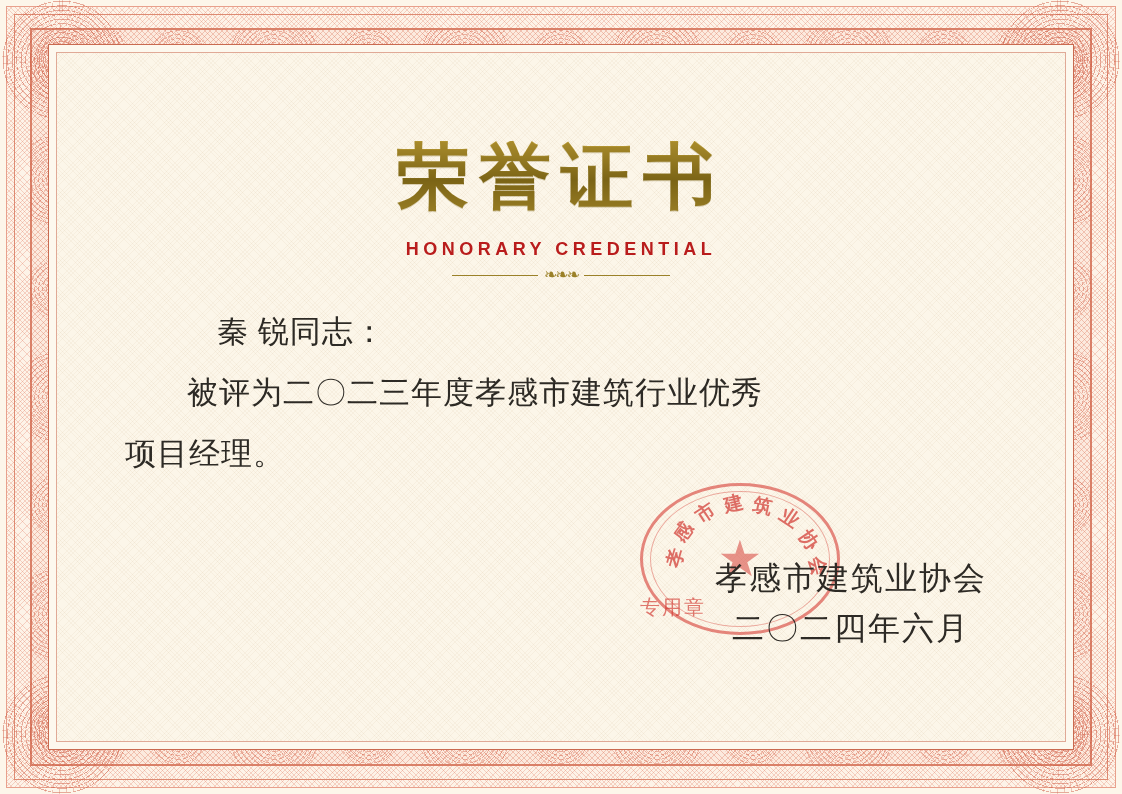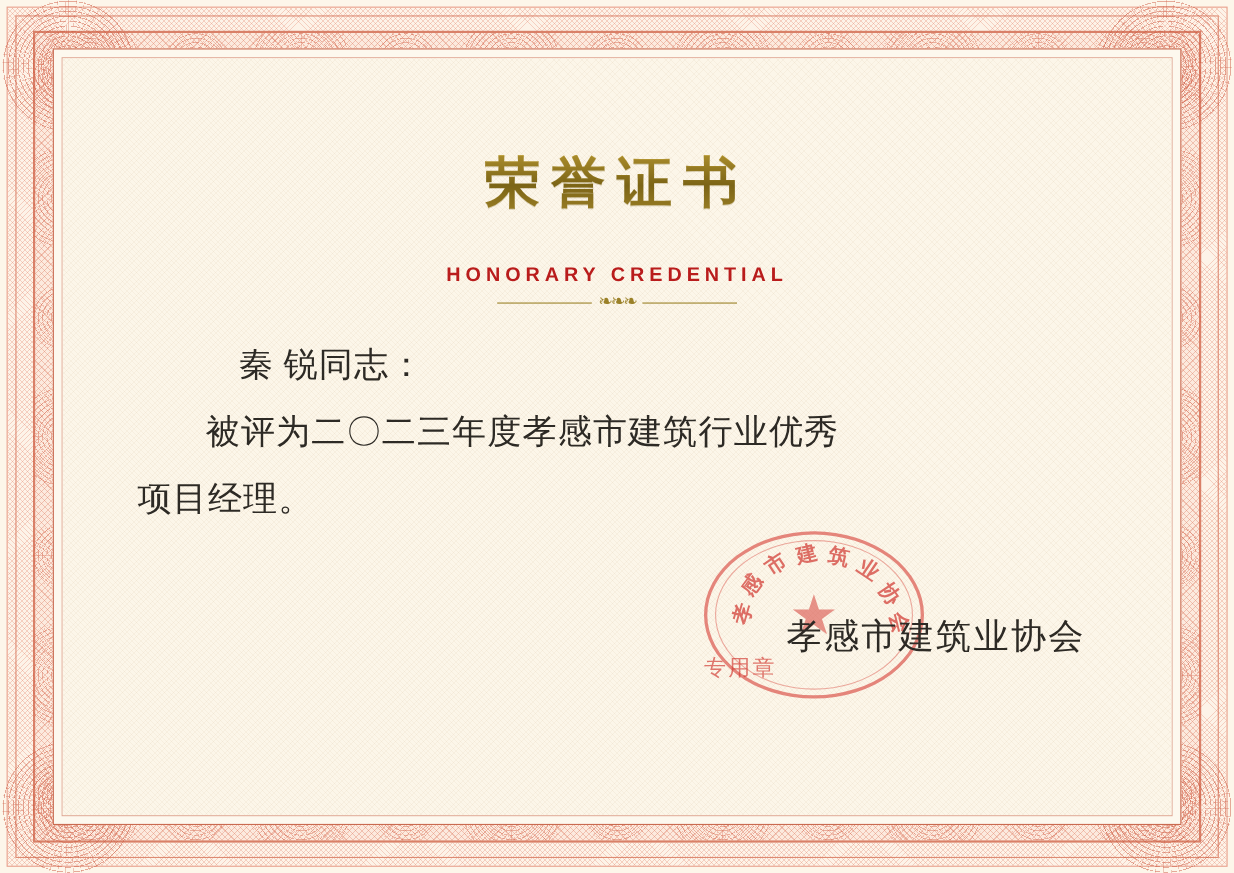--- a/index.html
+++ b/index.html
@@ -134,21 +134,21 @@
     left: 57px; top: 53px; right: 57px; bottom: 53px;
   }
 
   .title {
     position: absolute;
     top: 88px;
     left: 0; right: 0;
     text-align: center;
     font-family: "Liberation Serif", serif;
     font-weight: bold;
-    font-size: 50px;
+    font-size: 72px;
     letter-spacing: 10px;
     color: #8a7321;
     background: linear-gradient(180deg, #b99a34 0%, #7d6617 55%, #a2862a 100%);
     -webkit-background-clip: text;
     background-clip: text;
     color: transparent;
     text-shadow: 0 1px 0 rgba(120,95,20,0.25);
     line-height: 1;
   }
 
@@ -361,16 +361,17 @@
         <span class="seal-char" style="left:113px; top:10px;  transform:rotate(12deg);">筑</span>
         <span class="seal-char" style="left:140px; top:22px;  transform:rotate(34deg);">业</span>
         <span class="seal-char" style="left:159px; top:44px;  transform:rotate(56deg);">协</span>
         <span class="seal-char" style="left:168px; top:70px;  transform:rotate(76deg);">会</span>
       </div>
       <div class="seal-bottom">专用章</div>
     </div>
 
     <div class="signature">
       <div>孝感市建筑业协会</div>
+      <div>二〇二四年六月</div>
     </div>
 
   </div>
 </div>
 
 </body></html>

